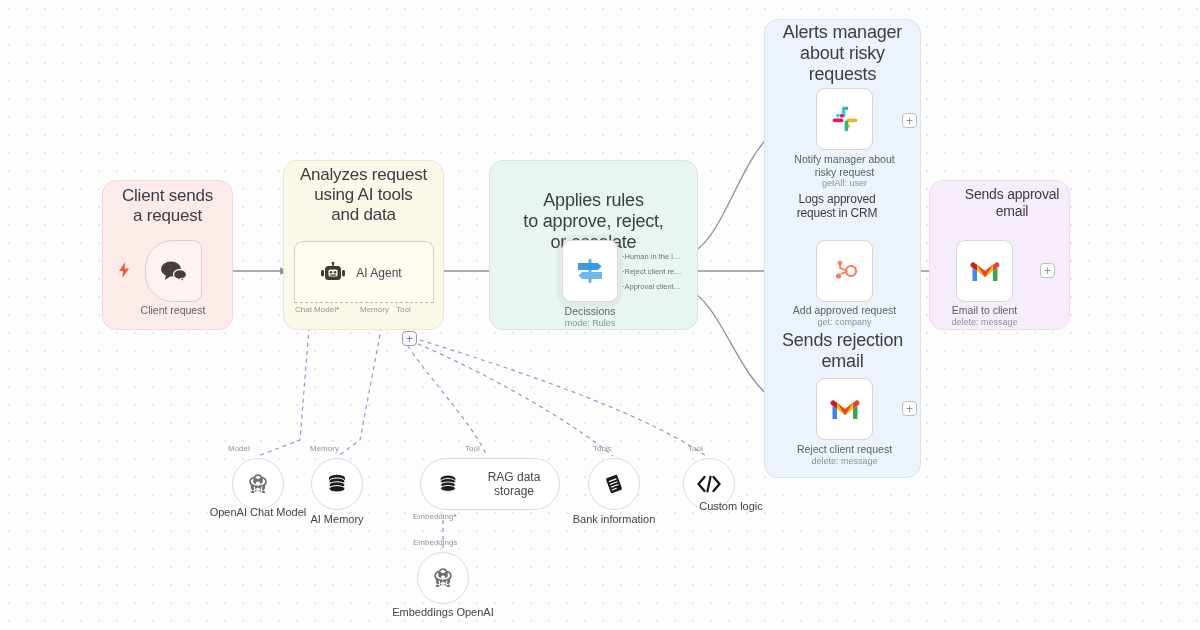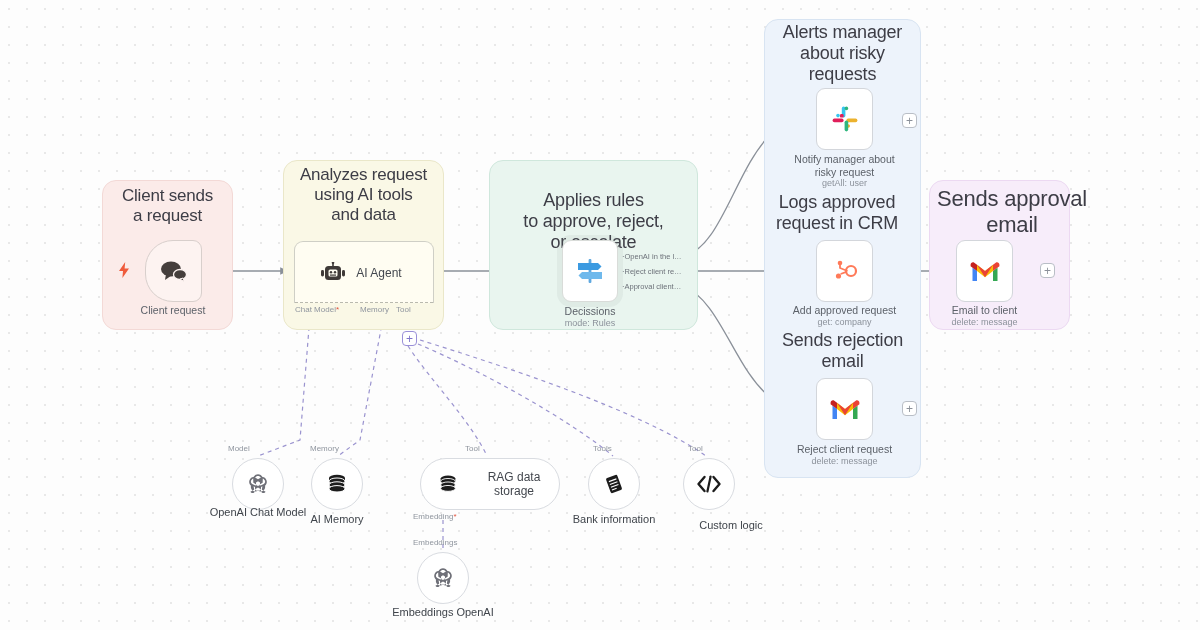--- a/index.html
+++ b/index.html
@@ -182,27 +182,27 @@
 
   <div class="panel" style="left:489px; top:160px; width:209px; height:170px; background:#e9f5ef; border-color:#cfe7dc;"></div>
   <div class="panel-title" style="left:489px; top:190px; width:209px; font-size:18px; white-space:pre-line;">Applies rules
 to approve, reject,
 or escalate</div>
 
   <div class="panel" style="left:764px; top:19px; width:157px; height:459px; background:#edf3fb; border-color:#d8e4f2;"></div>
   <div class="panel-title" style="left:764px; top:22px; width:157px; font-size:18px; white-space:pre-line;">Alerts manager
 about risky
 requests</div>
-  <div class="panel-title" style="left:764px; top:192px; width:146px; font-size:18px; white-space:pre-line;">Logs approved
+  <div class="panel-title" style="left:764px; top:192px; width:146px; font-size:12px; white-space:pre-line;">Logs approved
 request in CRM</div>
   <div class="panel-title" style="left:764px; top:330px; width:157px; font-size:18px; white-space:pre-line;">Sends rejection
 email</div>
 
   <div class="panel" style="left:929px; top:180px; width:141px; height:150px; background:#f7edfa; border-color:#ecd9f2;"></div>
-  <div class="panel-title" style="left:929px; top:186px; width:166px; font-size:22px; white-space:pre-line;">Sends approval
+  <div class="panel-title" style="left:929px; top:186px; width:166px; font-size:14px; white-space:pre-line;">Sends approval
 email</div>
 
   <div class="bolt" style="left:119px; top:262px;">
     <svg width="10" height="16" viewBox="0 0 10 16">
         <path d="M6.2 0 L0 9 H4 L3.4 16 L10 6.5 H5.6 Z" fill="#ef5b3c"></path>
       </svg>
   </div>
   <div class="node trigger" style="left:145px; top:240px; width:57px; height:62px;">
     <span class="icon">
       <svg width="28" height="22" viewBox="0 0 28 22">
@@ -239,21 +239,21 @@
 
   <div class="node decisions" style="left:562px; top:240px; width:56px; height:62px;">
     <span class="icon">
       <svg width="30" height="28" viewBox="0 0 30 28">
         <rect x="13.6" y="2" width="2.8" height="24" rx="1" fill="#5fa8e0"></rect>
         <path d="M3 6 H23 L26.5 9.5 L23 13 H3 Z" fill="#3b9ae1"></path>
         <path d="M27 15 H7 L3.5 18.5 L7 22 H27 Z" fill="#6fb9ec"></path>
       </svg>
     </span>
   </div>
-  <div class="out-label" style="left:622px; top:252px;">·OpenAI in the l…</div>
+  <div class="out-label" style="left:622px; top:252px;">·Human in the l…</div>
   <div class="out-label" style="left:622px; top:267px;">·Reject client re…</div>
   <div class="out-label" style="left:622px; top:282px;">·Approval client…</div>
   <div class="node-caption" style="left:535px; top:305px; width:110px;">Decissions</div>
   <div class="node-sub" style="left:535px; top:318px; width:110px;">mode: Rules</div>
 
   <div class="node" style="left:816px; top:88px; width:57px; height:62px;">
     <span class="icon">
       <svg width="28" height="28" viewBox="0 0 28 28">
         <rect x="10.8" y="1.6" width="3.6" height="11" rx="1.8" fill="#36c5f0"></rect>
         <rect x="5.2" y="8.8" width="3.6" height="3.6" rx="1.8" fill="#36c5f0"></rect>
@@ -377,21 +377,21 @@
   <div class="port-label" style="left:688px; top:444px; width:40px;">Tool</div>
   <div class="subnode" style="left:683px; top:458px; width:52px; height:52px;">
     <span class="icon">
       <svg width="26" height="20" viewBox="0 0 26 20">
         <path d="M8.5 3 L2.5 10 L8.5 17" fill="none" stroke="#1c1c1c" stroke-width="2.4" stroke-linecap="round" stroke-linejoin="round"></path>
         <path d="M17.5 3 L23.5 10 L17.5 17" fill="none" stroke="#1c1c1c" stroke-width="2.4" stroke-linecap="round" stroke-linejoin="round"></path>
         <line x1="14.6" y1="2.5" x2="11.4" y2="17.5" stroke="#1c1c1c" stroke-width="2.2" stroke-linecap="round"></line>
       </svg>
     </span>
   </div>
-  <div class="subnode-caption" style="left:654px; top:519px; width:110px;padding-left:44px;">Custom logic</div>
+  <div class="subnode-caption" style="left:654px; top:500px; width:110px;padding-left:44px;">Custom logic</div>
 
   <div class="subnode" style="left:417px; top:552px; width:52px; height:52px;">
     <span class="icon">
       <svg width="24" height="24" viewBox="0 0 24 24">
           <path d="M12 2.2c-2 0-3.7 1.2-4.5 2.9-2 .2-3.6 1.6-4.1 3.5-.6 1.9.1 3.9 1.6 5.1-.5 1.9.2 3.9 1.8 5 1.6 1.1 3.7 1 5.2-.1 1.5 1.1 3.6 1.2 5.2.1 1.6-1.1 2.3-3.1 1.8-5 1.5-1.2 2.2-3.2 1.6-5.1-.5-1.9-2.1-3.3-4.1-3.5-.8-1.7-2.5-2.9-4.5-2.9zm0 1.7c1.2 0 2.3.6 2.9 1.6L12 7.2 9.1 5.5c.6-1 1.7-1.6 2.9-1.6zM7.2 6.6l.1 3.6c0 .4.2.7.5.9l3 1.7-1.4.8L6.2 12c-1-.6-1.5-1.8-1.2-2.9.2-1 1-1.8 2.2-2.5zm9.6 0c1.2.7 2 1.5 2.2 2.5.3 1.1-.2 2.3-1.2 2.9l-3.2 1.6-1.4-.8 3-1.7c.3-.2.5-.5.5-.9l.1-3.6zM12 9.3l2 1.2v2.4l-2 1.2-2-1.2v-2.4l2-1.2zm-4.4 4.9l1.4.8.1 3.5c0 1.2-.8 2.2-1.9 2.5-1.1.3-2.2-.2-2.8-1.2l3.2-1.7c.3-.2.5-.5.5-.9l-.5-3zm8.8 0l-.5 3c0 .4.2.7.5.9l3.2 1.7c-.6 1-1.7 1.5-2.8 1.2-1.1-.3-1.9-1.3-1.9-2.5l.1-3.5 1.4-.8zM12 15.6l2.9 1.7c-.6 1-1.7 1.6-2.9 1.6s-2.3-.6-2.9-1.6l2.9-1.7z" fill="#6f7078"></path>
         </svg>
     </span>
   </div>
   <div class="subnode-caption" style="left:388px; top:606px; width:110px;">Embeddings OpenAI</div>
 

